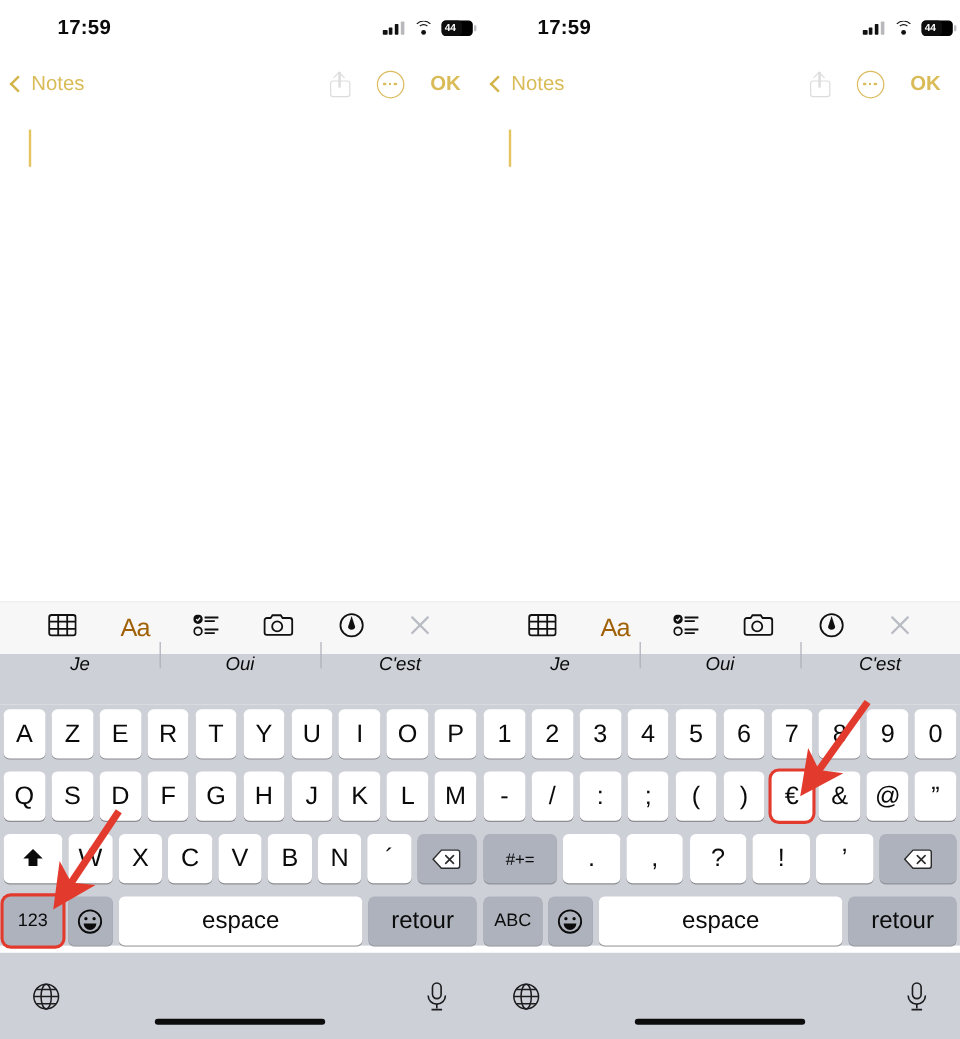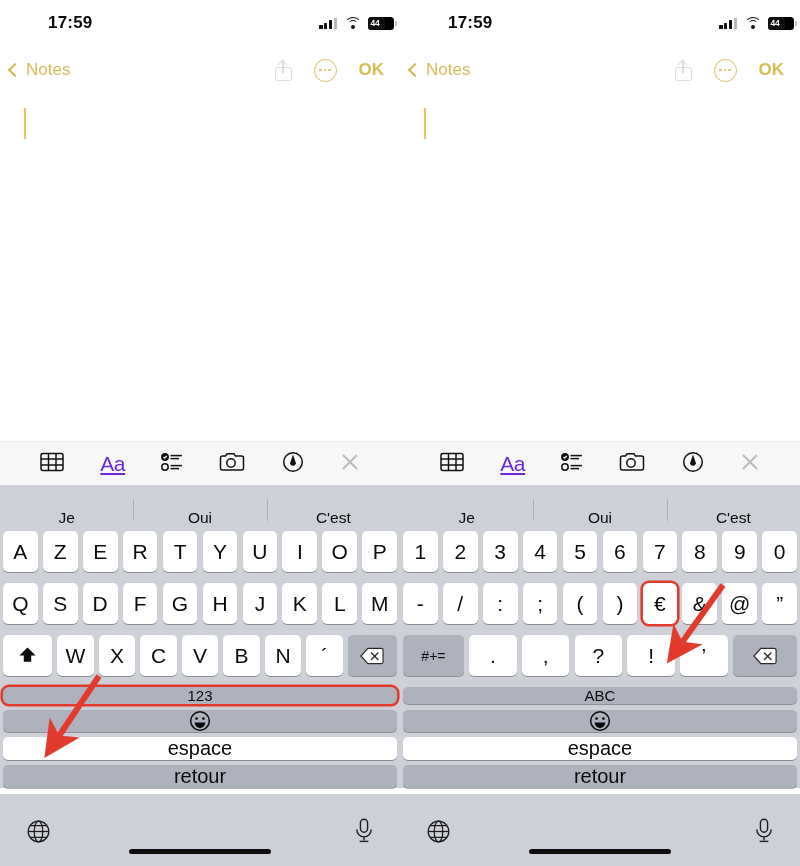--- a/index.html
+++ b/index.html
@@ -117,45 +117,45 @@
   .kb { position:absolute; left:0; bottom:0; width:400px; }
 
   .kb-toolbar {
     height:44px; background:#f7f7f8;
     display:flex; align-items:center; justify-content:space-around;
     padding:0 22px; border-top:1px solid #eceef0;
   }
   .tb-icon { cursor:pointer; }
 
   .icon-table { width:24px; height:20px; }
-  .icon-aa { font-size:21px; color:#6d28d9; line-height:1; letter-spacing:-0.5px;text-decoration:underline; }
+  .icon-aa { font-size:21px; color:#a16207; line-height:1; letter-spacing:-0.5px; }
   .icon-check { width:22px; height:18px; }
   .icon-cam { width:26px; height:20px; }
   .icon-pen { width:22px; height:22px; }
   .icon-x { width:20px; height:20px; }
 
   .predict {
     height:42px; background:#cdd0d7;
-    display:flex; align-items:flex-end;
+    display:flex; align-items:flex-start;font-style:italic;
   }
   .predict-cell {
     flex:1; text-align:center; font-size:15.5px; color:#0a0a0a;
     position:relative; cursor:pointer;
   }
   .predict-cell + .predict-cell::before {
     content:""; position:absolute; left:0; top:-10px; height:22px;
     width:1px; background:#adb0b8;
   }
 
   .kb-keys { background:#cdd0d7; padding:4px 3px 0; }
   .krow {
     display:flex; justify-content:center; gap:5.2px;
     margin-bottom:11px;
   }
-  .krow:last-child { margin-bottom:6px;flex-direction:column; }
+  .krow:last-child { margin-bottom:6px; }
 
   .key {
     height:41px; border-radius:5px; background:#ffffff;
     box-shadow:0 1px 0 rgba(0,0,0,0.32);
     display:flex; align-items:center; justify-content:center;
     font-size:21px; color:#0b0b0b; cursor:pointer;
     flex:1; min-width:0; user-select:none;
   }
   .key.dark {
     background:#adb2bd; box-shadow:0 1px 0 rgba(0,0,0,0.3);

